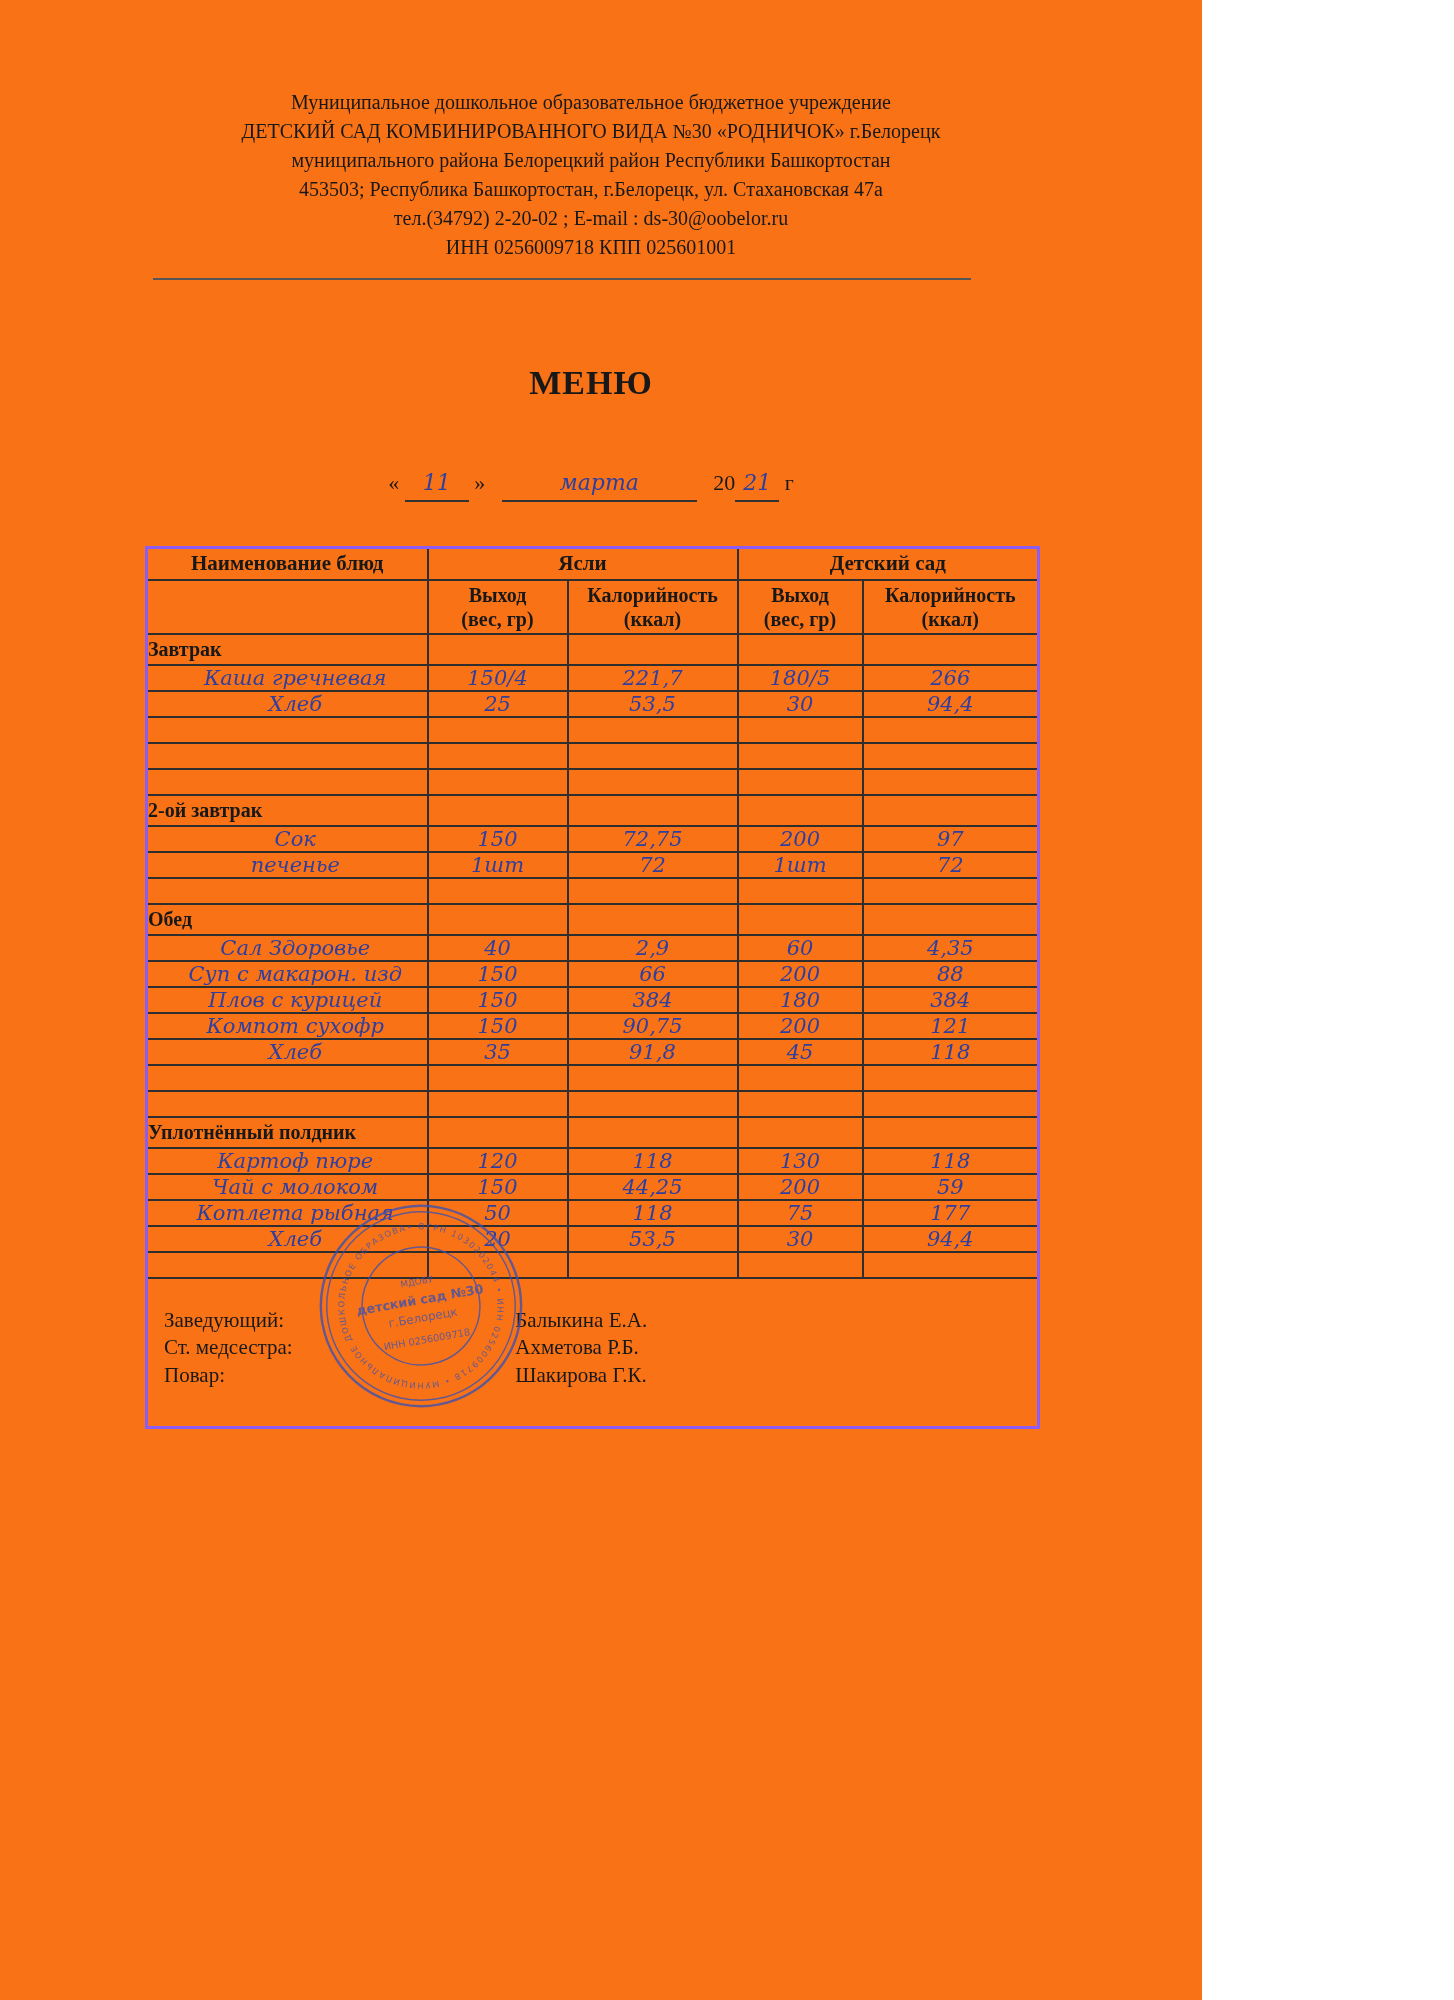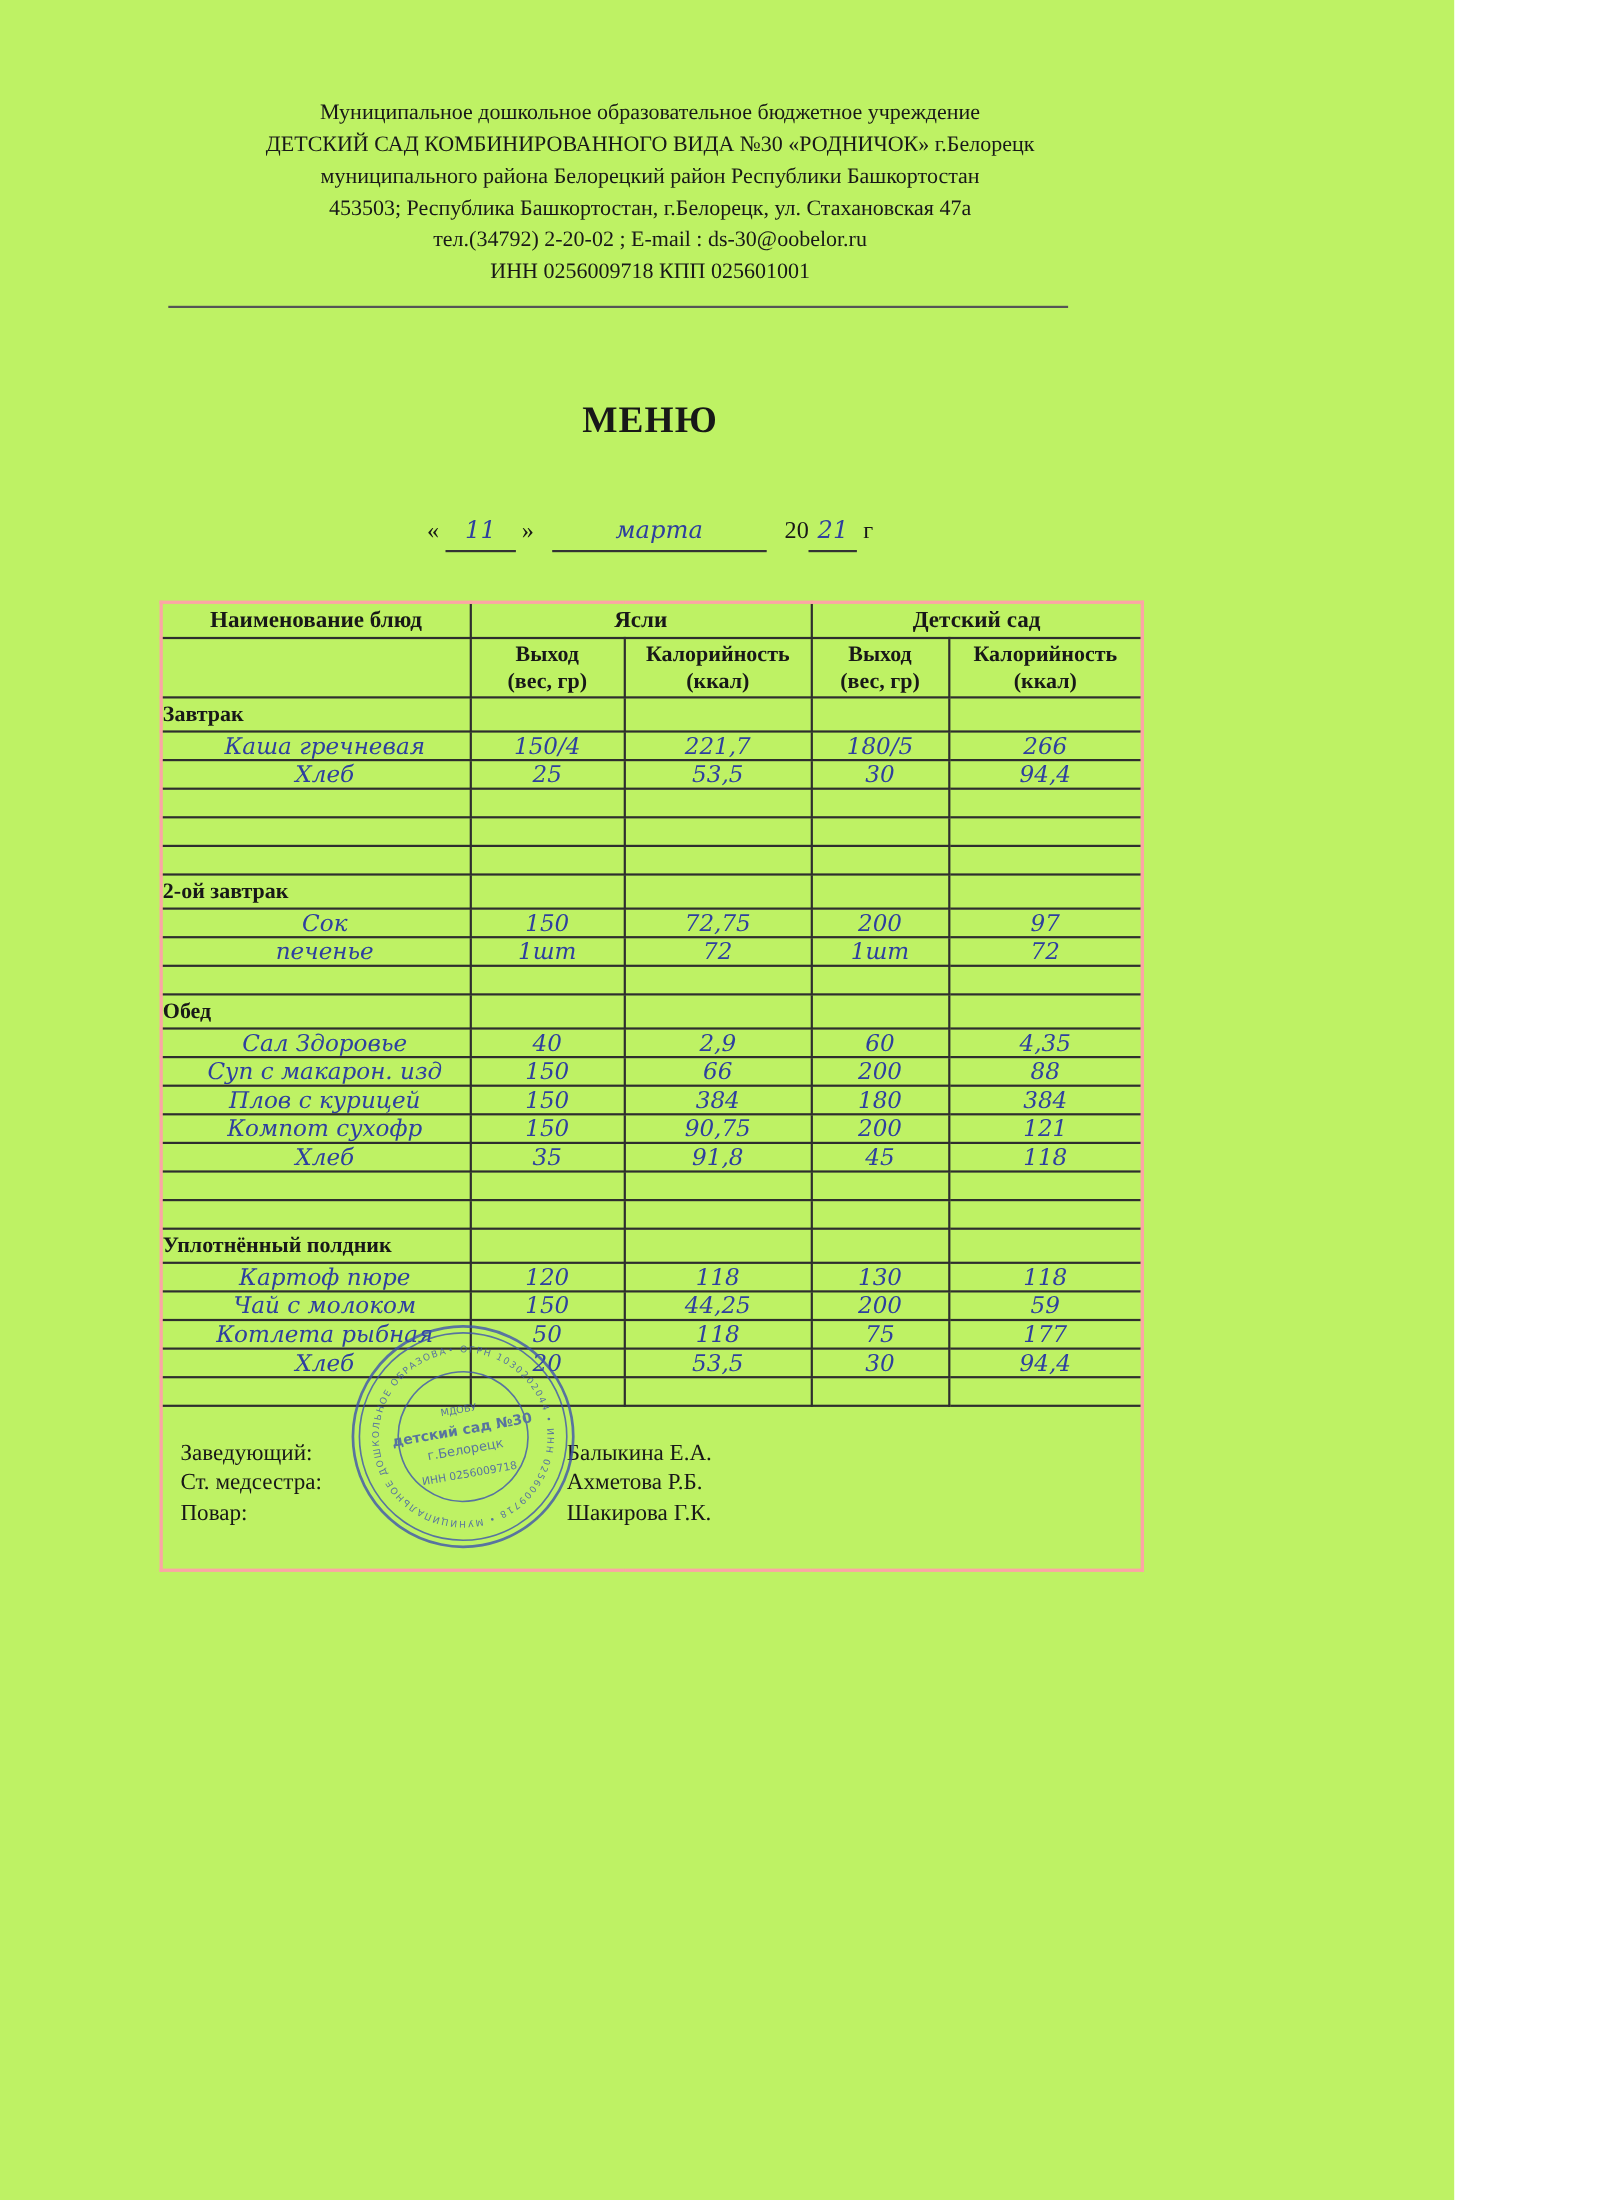--- a/index.html
+++ b/index.html
@@ -1,19 +1,19 @@
 <!DOCTYPE html>
 <html><head>
 <meta charset="utf-8">
 <style>
   * { margin:0; padding:0; box-sizing:border-box; }
   html,body { background:#ffffff; }
   .page {
-    position:relative; width:1322px; height:2000px;
-    background:#bef264; overflow:hidden;
+    position:relative; width:1202px; height:2000px;
+    background:#f97316; overflow:hidden;
     font-family:"Liberation Serif", serif; color:#181818;
   }
   .content { position:absolute; left:145px; top:0; width:892px; }
 
   .doc-header { margin-top:88px; text-align:center; font-size:20px; line-height:1.45; }
   .doc-header div { white-space:nowrap; }
 
   .divider { margin:16px 0 0 8px; width:818px; border-bottom:2px solid #555; }
 
   .title { margin-top:84px; text-align:center; font-size:34px; font-weight:bold; letter-spacing:1px; }
@@ -22,21 +22,21 @@
   .blank { display:inline-block; border-bottom:2px solid #333; text-align:center; line-height:1.0; padding:0 6px 6px 6px; }
   .blank-day { min-width:64px; }
   .blank-month { min-width:195px;margin-top:46px; }
   .blank-year { min-width:44px; }
 
   .hw { font-family:"DejaVu Serif", serif; font-style:italic; color:#2e3f9f; }
   .hw-lg { font-size:22px; }
 
   .menu-table { margin-top:44px; width:892px; border-collapse:collapse; table-layout:fixed; }
   .menu-table th, .menu-table td { border:2px solid #2e2e2e; overflow:hidden; }
-  .menu-table { border:3px solid #fca5a5; }
+  .menu-table { border:3px solid #8b5cf6; }
 
   .hrow1 th { height:32px; font-size:21px; font-weight:bold; text-align:center; }
   .hrow2 th { height:54px; font-size:20px; font-weight:bold; text-align:center; white-space:pre-line; line-height:1.2; }
 
   .section-row td { height:31px; font-weight:bold; font-size:20px; text-align:left; font-family:"Liberation Serif", serif; color:#181818; }
   .data-row td { height:26px; font-size:21px; }
   .dish { text-align:center; padding-left:16px; }
   .numc { text-align:center; font-size:20px; }
 
   .sig-cell { height:150px; vertical-align:top; padding:28px 0 0 16px; font-size:21px; }

